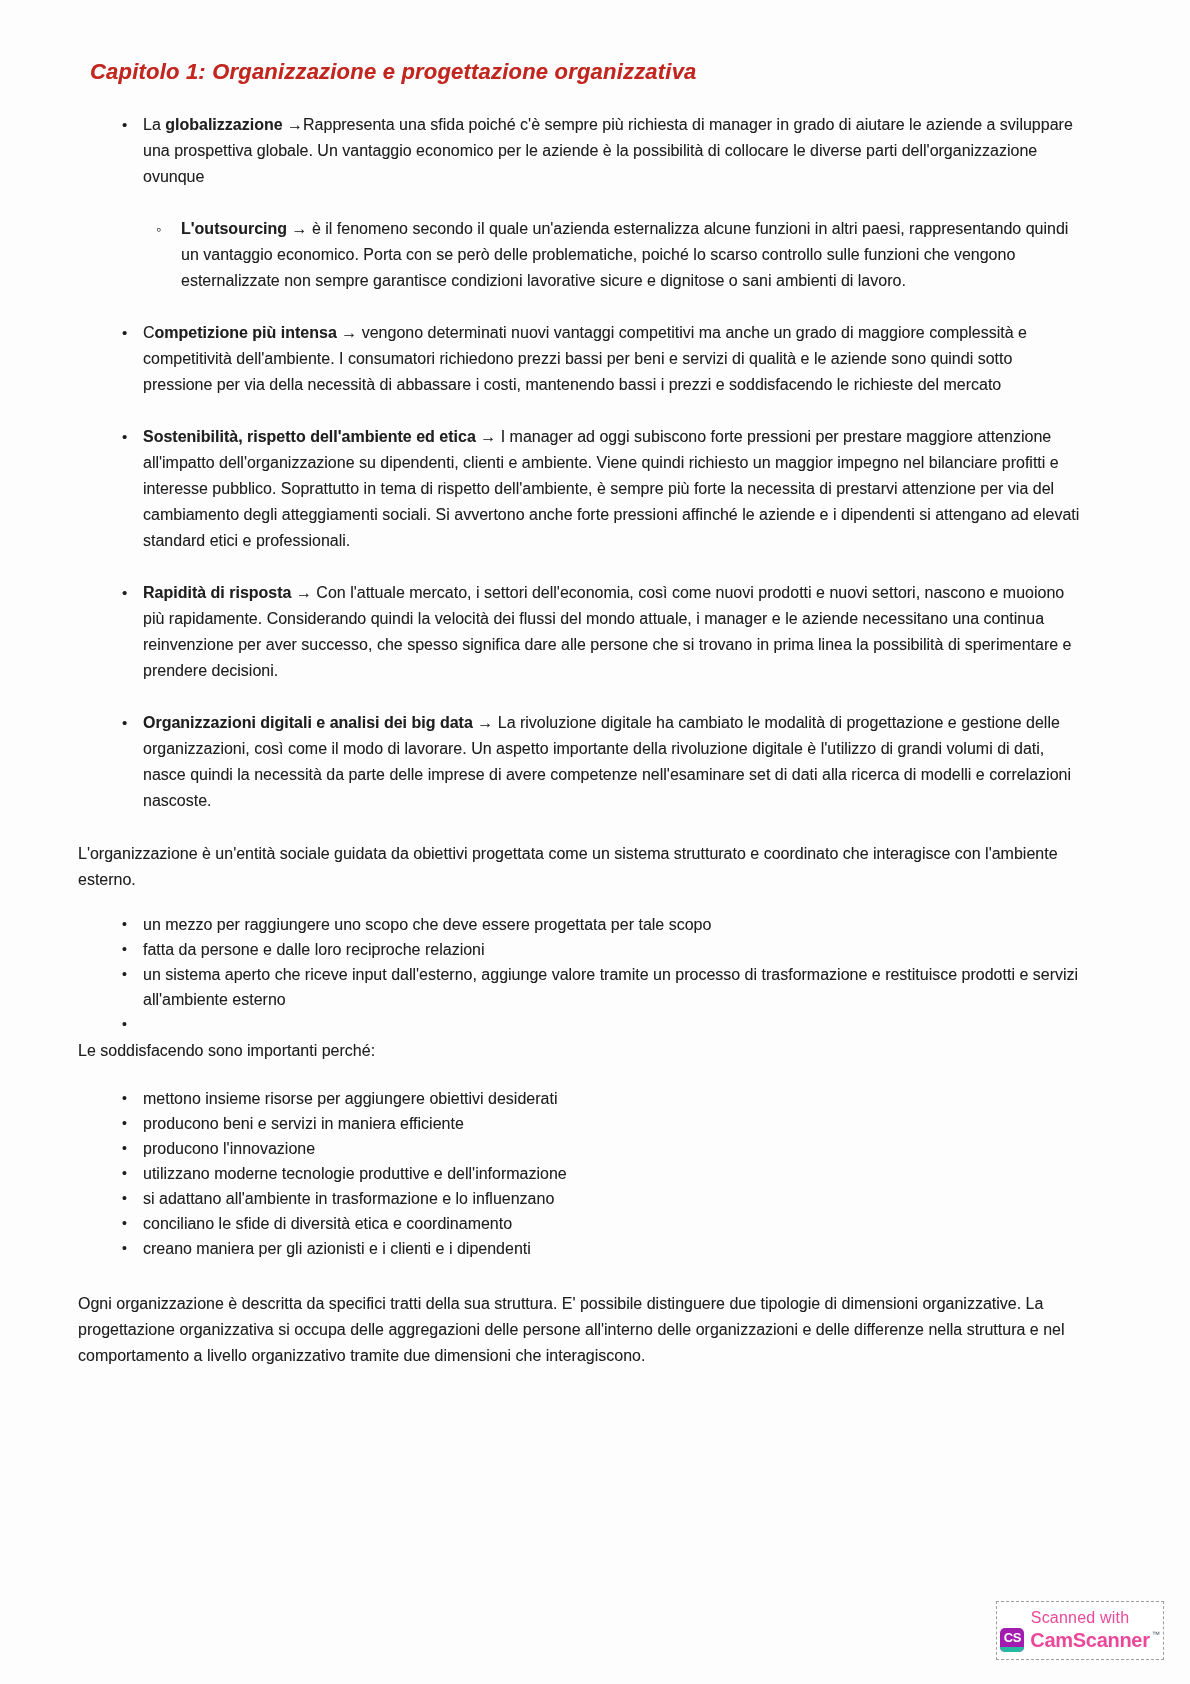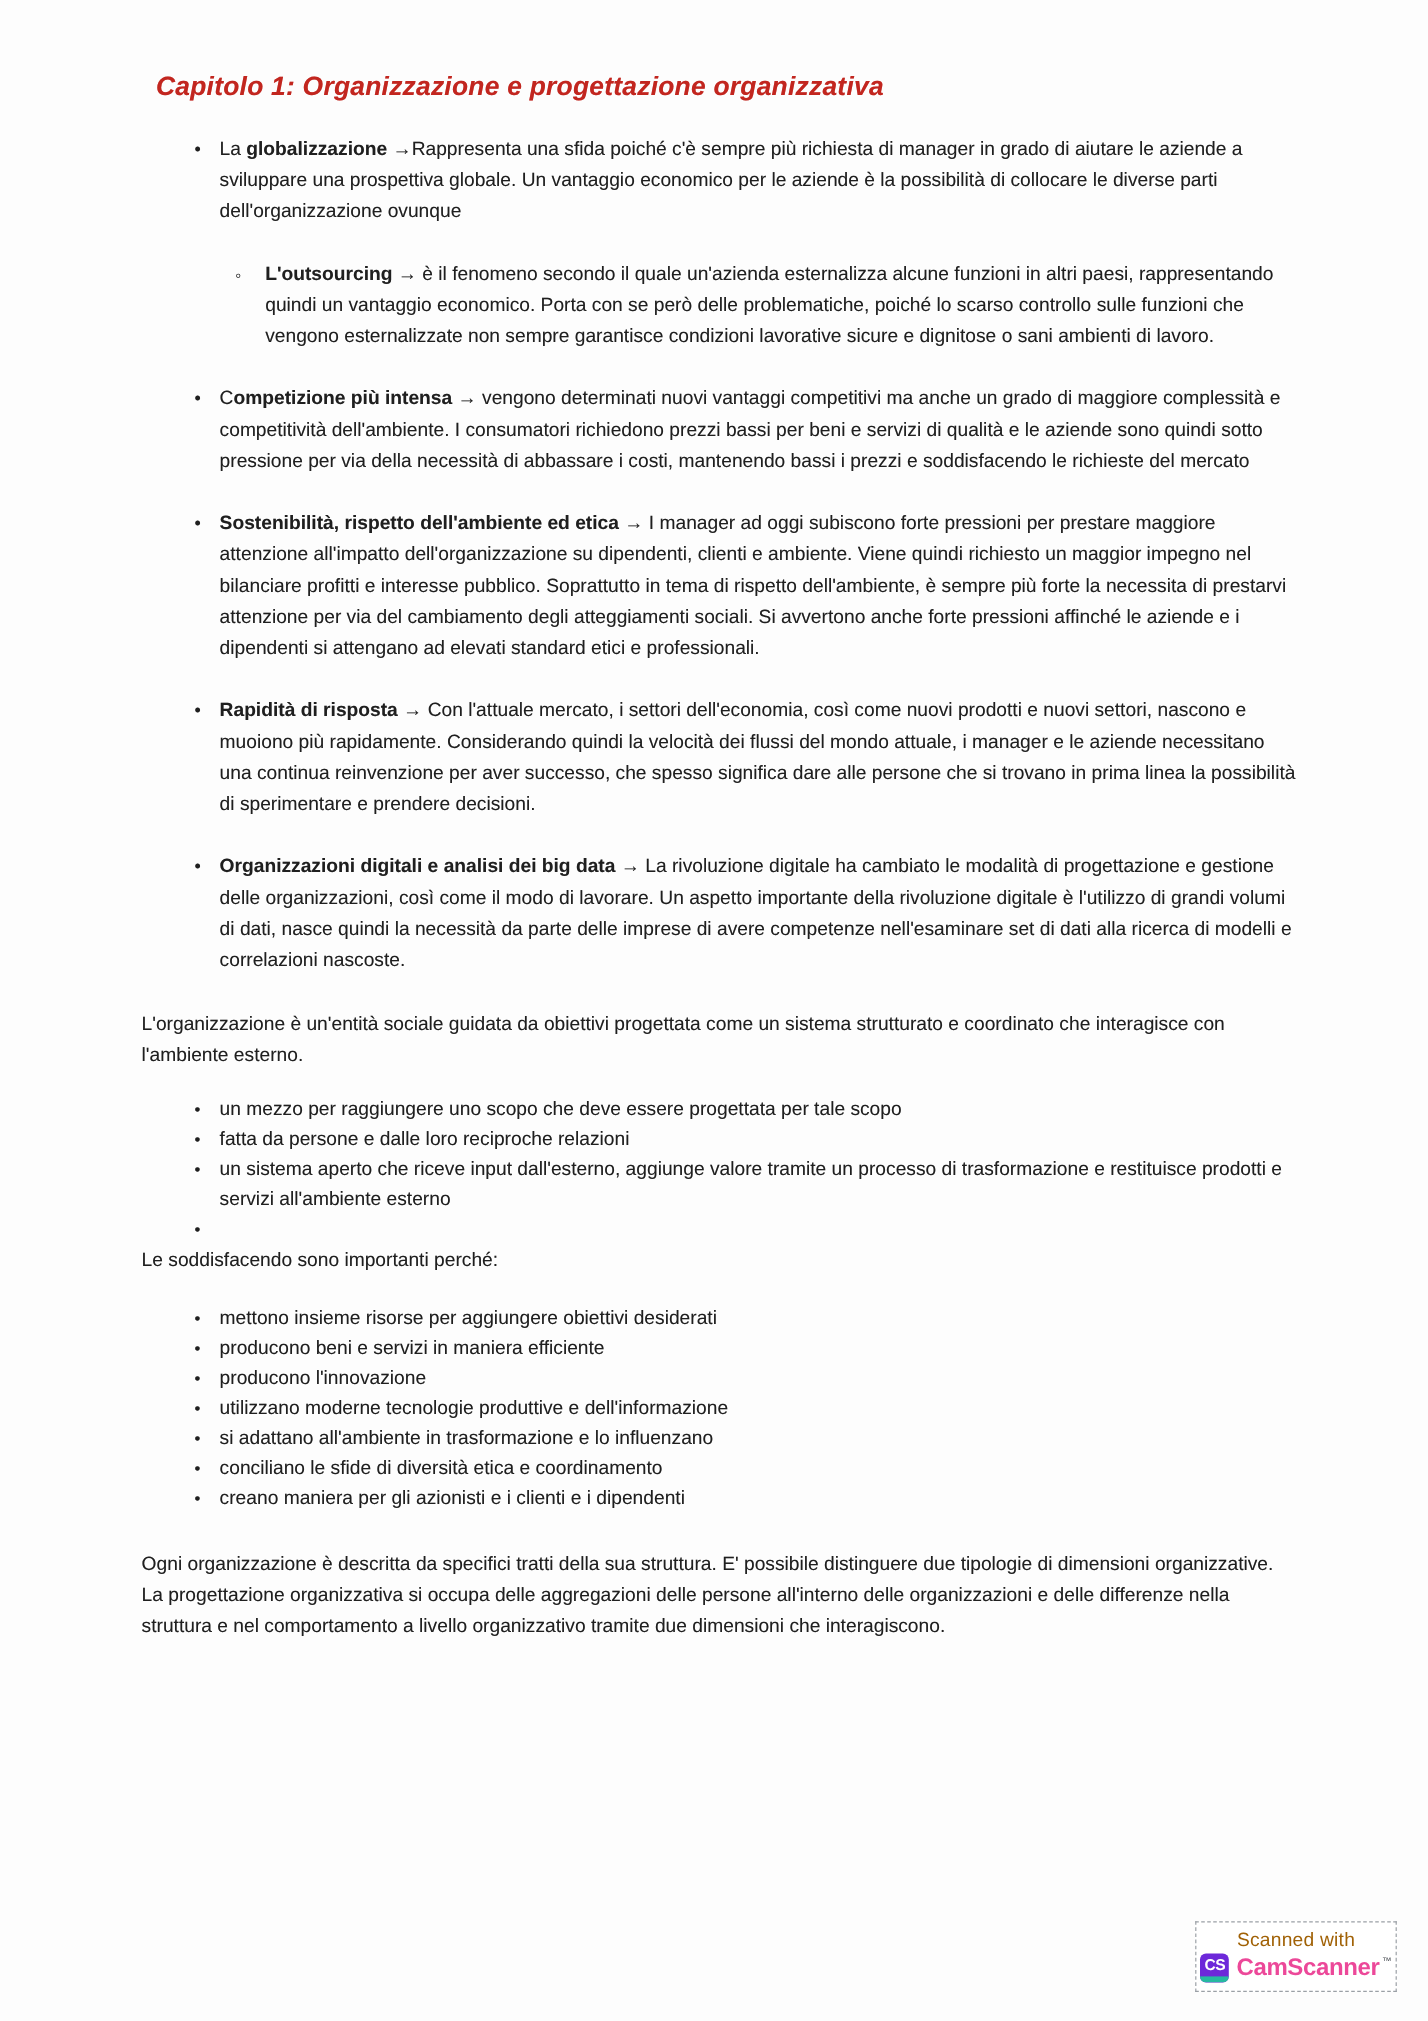--- a/index.html
+++ b/index.html
@@ -7,21 +7,21 @@
   .page {
     position: relative;
     width: 1190px;
     height: 1684px;
     margin: 0 auto;
     background: #fdfdfd;
     color: #1f1f1f;
     font-family: "Liberation Sans", sans-serif;
     overflow: hidden;
   }
-  .content { padding: 58px 110px 0 118px; }
+  .content { padding: 58px 110px 0 78px; }
 
   .doc-title {
     margin: 0 0 0 12px;
     font-size: 22px;
     line-height: 28px;
     font-weight: bold;
     font-style: italic;
     color: #c2261f;
     letter-spacing: 0.2px;
     text-shadow: 0 0 0.5px rgba(194,38,31,0.45);
@@ -68,29 +68,29 @@
     display: flex;
     flex-direction: column;
     align-items: center;
     justify-content: center;
     gap: 1px;
     padding: 4px 8px;
   }
   .scanned-with {
     font-size: 16px;
     line-height: 18px;
-    color: #a16207;
+    color: #ec4899;
     letter-spacing: 0.2px;
   }
   .brand-row { display: flex; align-items: center; gap: 6px; }
   .cs-logo {
     position: relative;
     width: 24px; height: 24px;
     border-radius: 5px;
-    background: #6d28d9;
+    background: #a21caf;
     display: flex; align-items: flex-start; justify-content: center;
     overflow: hidden;
   }
   .cs-logo .cs-text {
     color: #ffffff;
     font-size: 13px;
     font-weight: bold;
     line-height: 19px;
     letter-spacing: -0.5px;
   }

